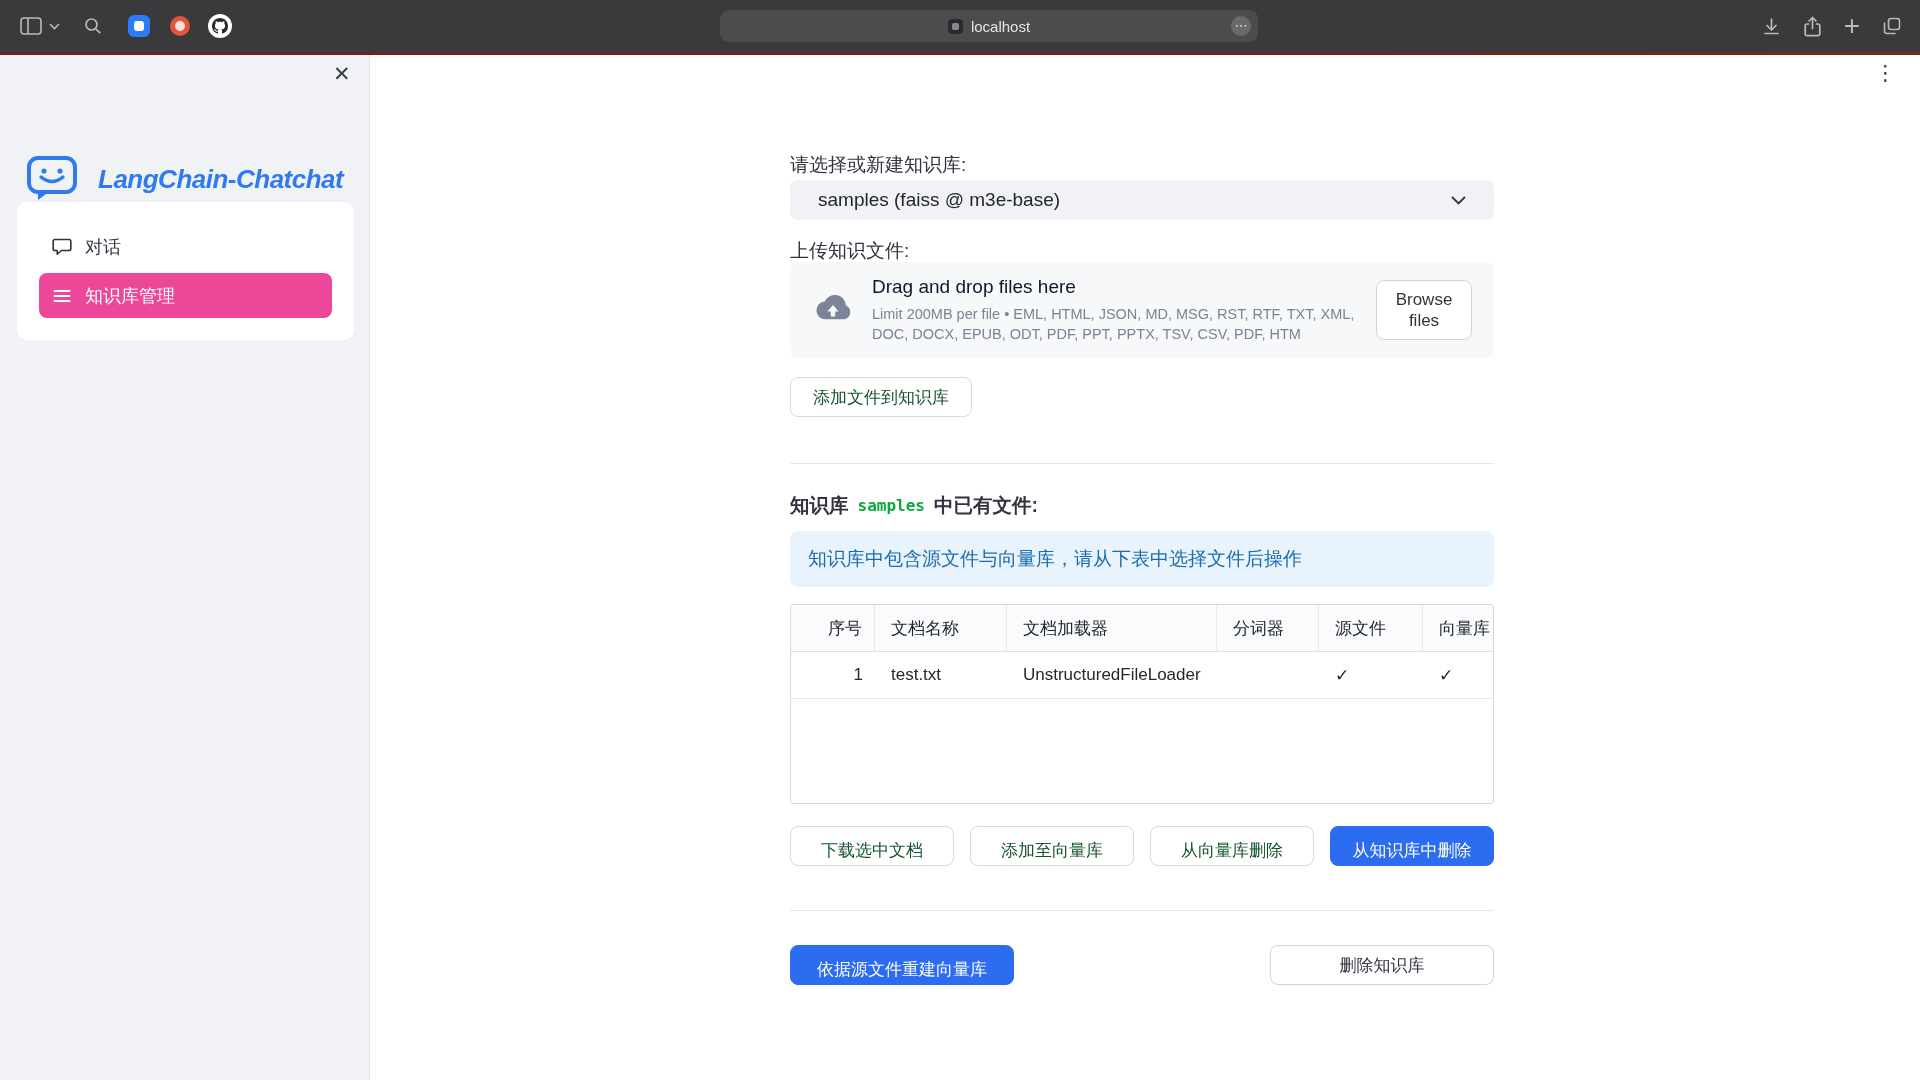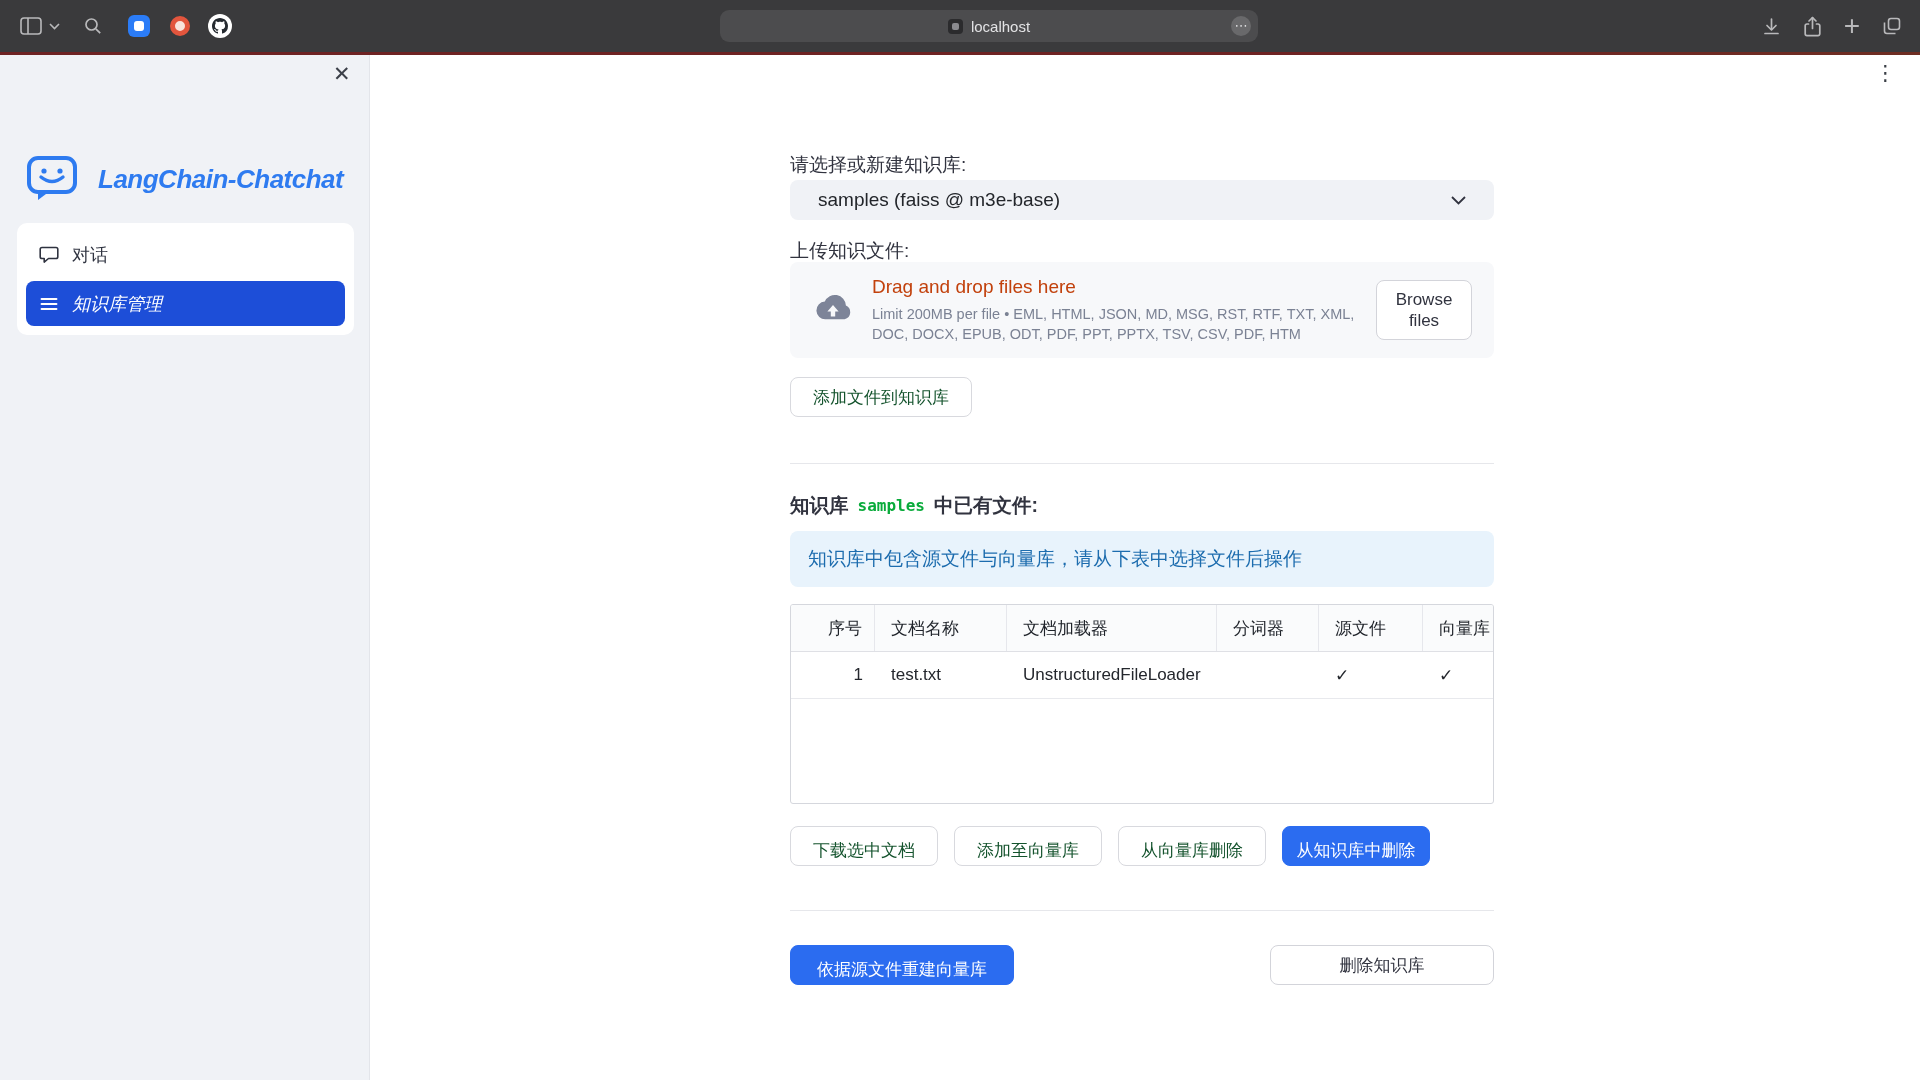--- a/index.html
+++ b/index.html
@@ -28,44 +28,44 @@
 
   
   .decoration{position:absolute;left:0;top:52px;width:1920px;height:3px;background:linear-gradient(90deg,#6e2323,#6e2323 70%,#6e2e23);}
 
   
   .sidebar{position:absolute;left:0;top:55px;width:369px;bottom:0;background:#f0f2f6;border-right:1px solid #e3e5ea;}
   .close-x{position:absolute;left:333px;top:7px;font-size:21px;color:#3c4049;cursor:pointer;}
   .logo{position:absolute;left:26px;top:100px;display:flex;align-items:center;gap:20px;}
   .logo-icon svg{display:block;}
   .logo-text{font-size:26px;font-weight:700;font-style:italic;color:#2e7bf0;letter-spacing:-0.5px;white-space:nowrap;}
-  .nav-card{position:absolute;left:17px;top:168px;width:337px;background:#fff;border-radius:10px;padding:9px;box-sizing:border-box;}
+  .nav-card{position:absolute;left:17px;top:147px;width:337px;background:#fff;border-radius:10px;padding:22px;box-sizing:border-box;}
   .nav-item{height:45px;border-radius:8px;display:flex;align-items:center;gap:13px;padding-left:13px;
             font-size:18px;color:#2f3340;cursor:pointer;}
   .nav-item + .nav-item{margin-top:4px;}
-  .nav-item.active{background:#1d4ed8;color:#fff;font-style:italic;}
+  .nav-item.active{background:#ec4899;color:#fff;}
   .nav-icon{display:inline-flex;width:20px;justify-content:center;}
 
   
   .main{position:absolute;left:370px;top:55px;right:0;bottom:0;background:#fff;}
   .kebab{position:absolute;right:24px;top:6px;font-size:21px;color:#3a3f46;cursor:pointer;}
   .content{position:absolute;left:420px;top:0;width:704px;height:100%;}
 
   .field-label{position:absolute;left:0;font-size:19px;color:#31333f;}
   .l1{top:97px;}
   .l2{top:183px;}
 
   .select{position:absolute;left:0;top:125px;width:704px;height:40px;background:#f0f2f6;border-radius:8px;
           display:flex;align-items:center;padding:0 28px;box-sizing:border-box;font-size:19px;color:#23262b;cursor:pointer;}
   .select-chevron{margin-left:auto;display:inline-flex;}
 
   .uploader{position:absolute;left:0;top:207px;width:704px;height:96px;background:#f7f8fa;border-radius:8px;
             display:flex;align-items:center;padding:0 22px;box-sizing:border-box;gap:18px;}
   .up-texts{flex:1;min-width:0;}
-  .up-title{font-size:19px;color:#c2410c;margin-bottom:6px;}
+  .up-title{font-size:19px;color:#0f172a;margin-bottom:6px;}
   .up-limit{font-size:14.5px;color:#7b8294;line-height:1.38;max-width:520px;}
 
   .btn{font-family:inherit;height:40px;border-radius:8px;border:1px solid #d3d4da;background:#fff;color:#31333f;
        font-size:17px;padding:0 18px;cursor:pointer;}
   .btn.disabled{color:#14532d;border-color:#d8d9de;cursor:default;}
   .btn.primary{background:#2b6cf0;border-color:#2b6cf0;color:#fff;}
   .browse{width:96px;height:60px;padding:0 8px;line-height:1.25;margin-left:auto;flex:none;}
   .add-btn{position:absolute;left:0;top:322px;padding:0 22px;}
 
   .hr{position:absolute;left:0;width:704px;height:1px;background:#e6e7eb;border:none;margin:0;}
@@ -88,21 +88,21 @@
   .th:last-child{border-right:none;}
   .c0{width:84px;flex:none;justify-content:flex-end;text-align:right;padding:0 12px 0 0;display:flex;align-items:center;}
   .c1{width:132px;flex:none;}
   .c2{width:210px;flex:none;}
   .c3{width:102px;flex:none;}
   .c4{width:104px;flex:none;}
   .c5{flex:1;}
   .td{display:flex;align-items:center;height:46px;}
 
   .actions{position:absolute;left:0;top:771px;width:704px;display:flex;gap:16px;}
-  .act{width:148px;padding:12px;flex:none;}
+  .act{width:164px;padding:12px;flex:none;}
 
   .rebuild{position:absolute;left:0;top:890px;width:224px;padding:12px;}
   .delete-kb{position:absolute;right:0;top:890px;width:224px;padding:0;}
 </style>
 </head>
 <body>
 
 <header class="chrome">
   <div class="c-left">
     <span class="cicon">

